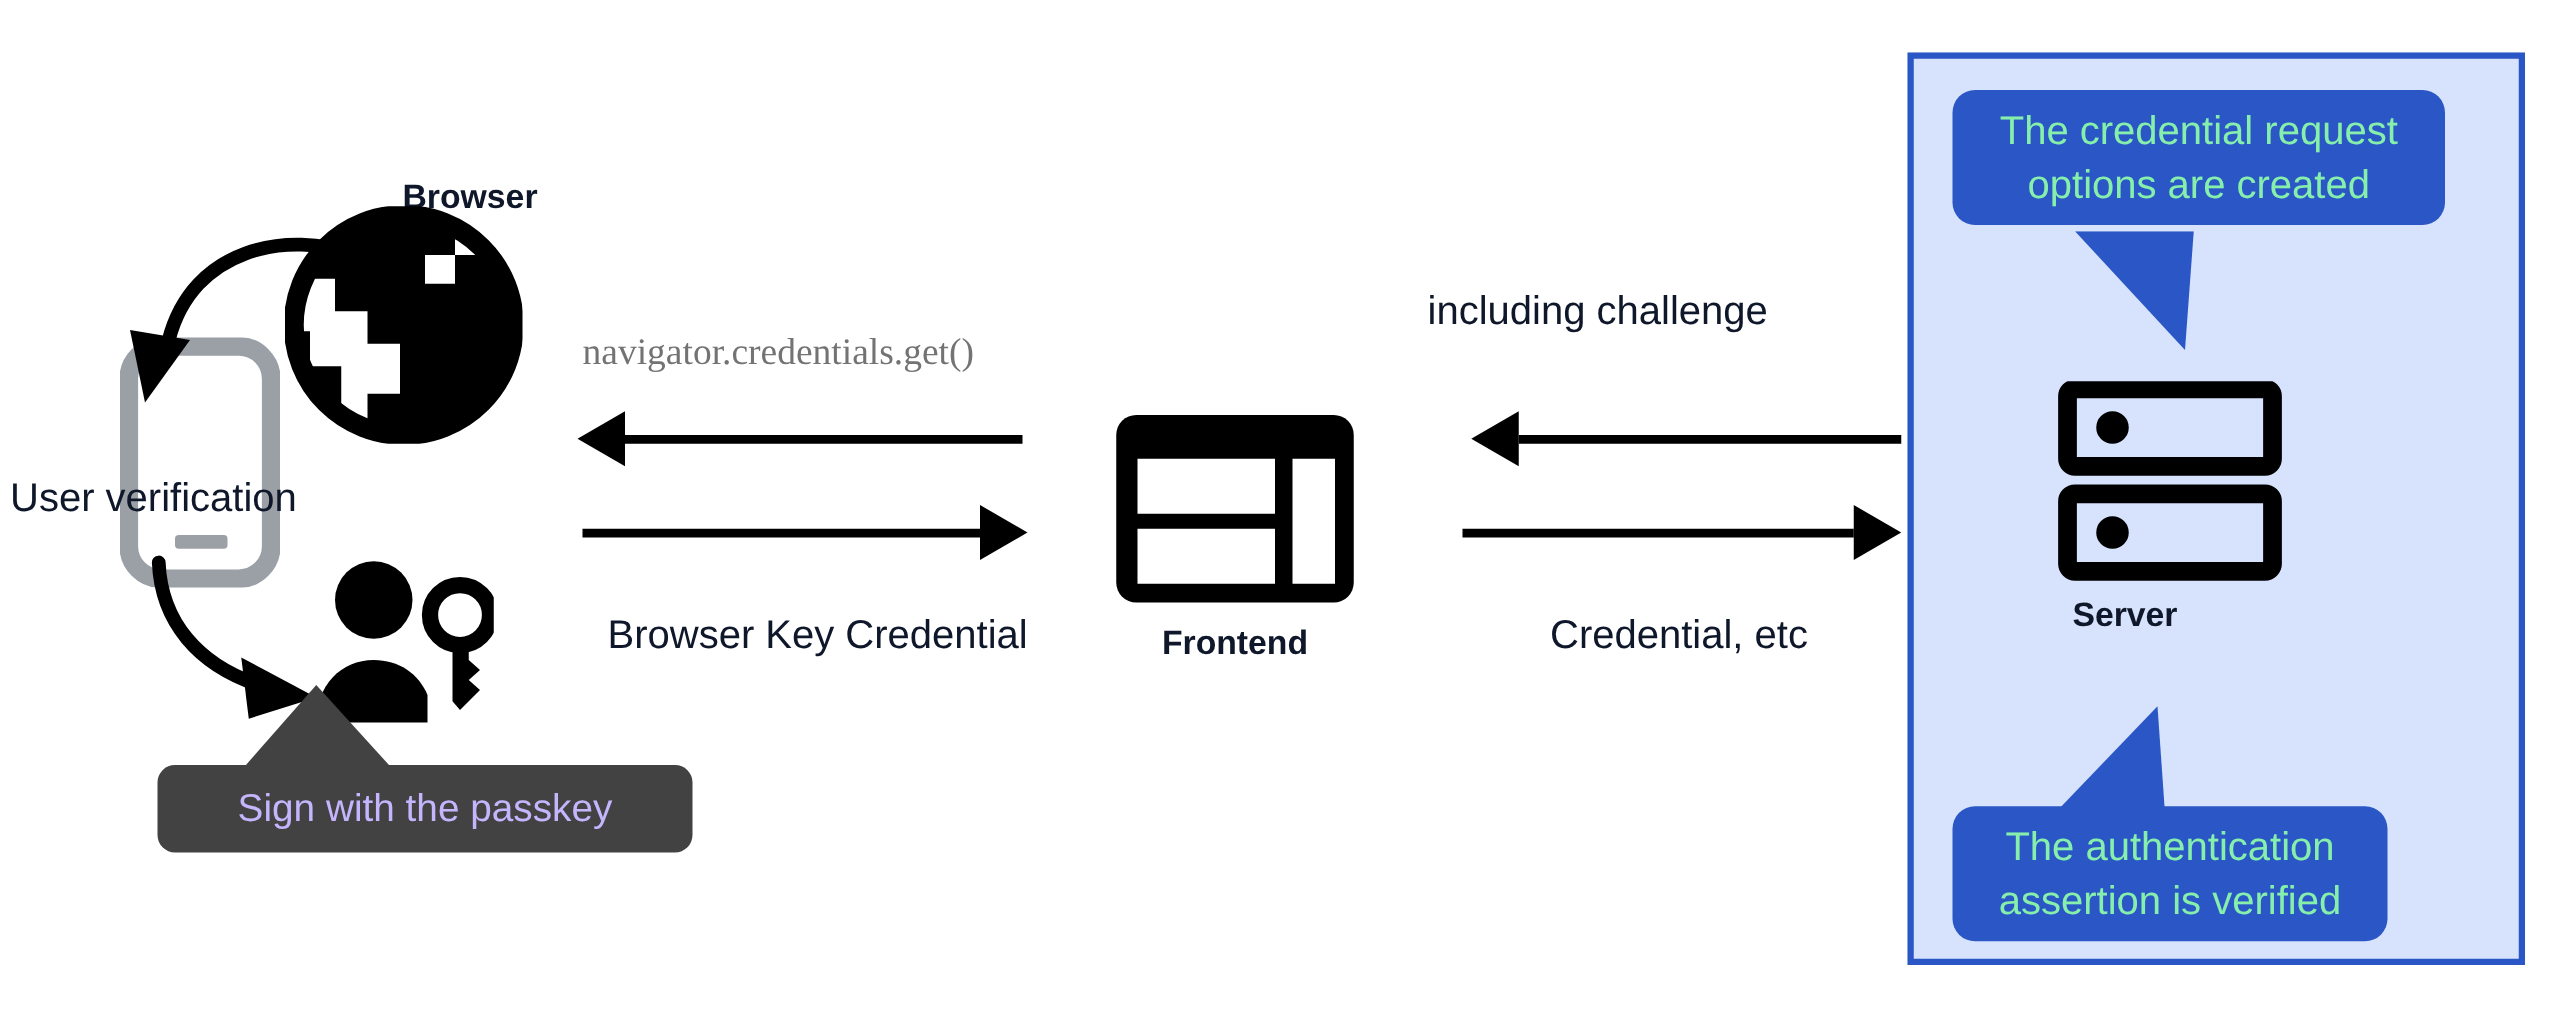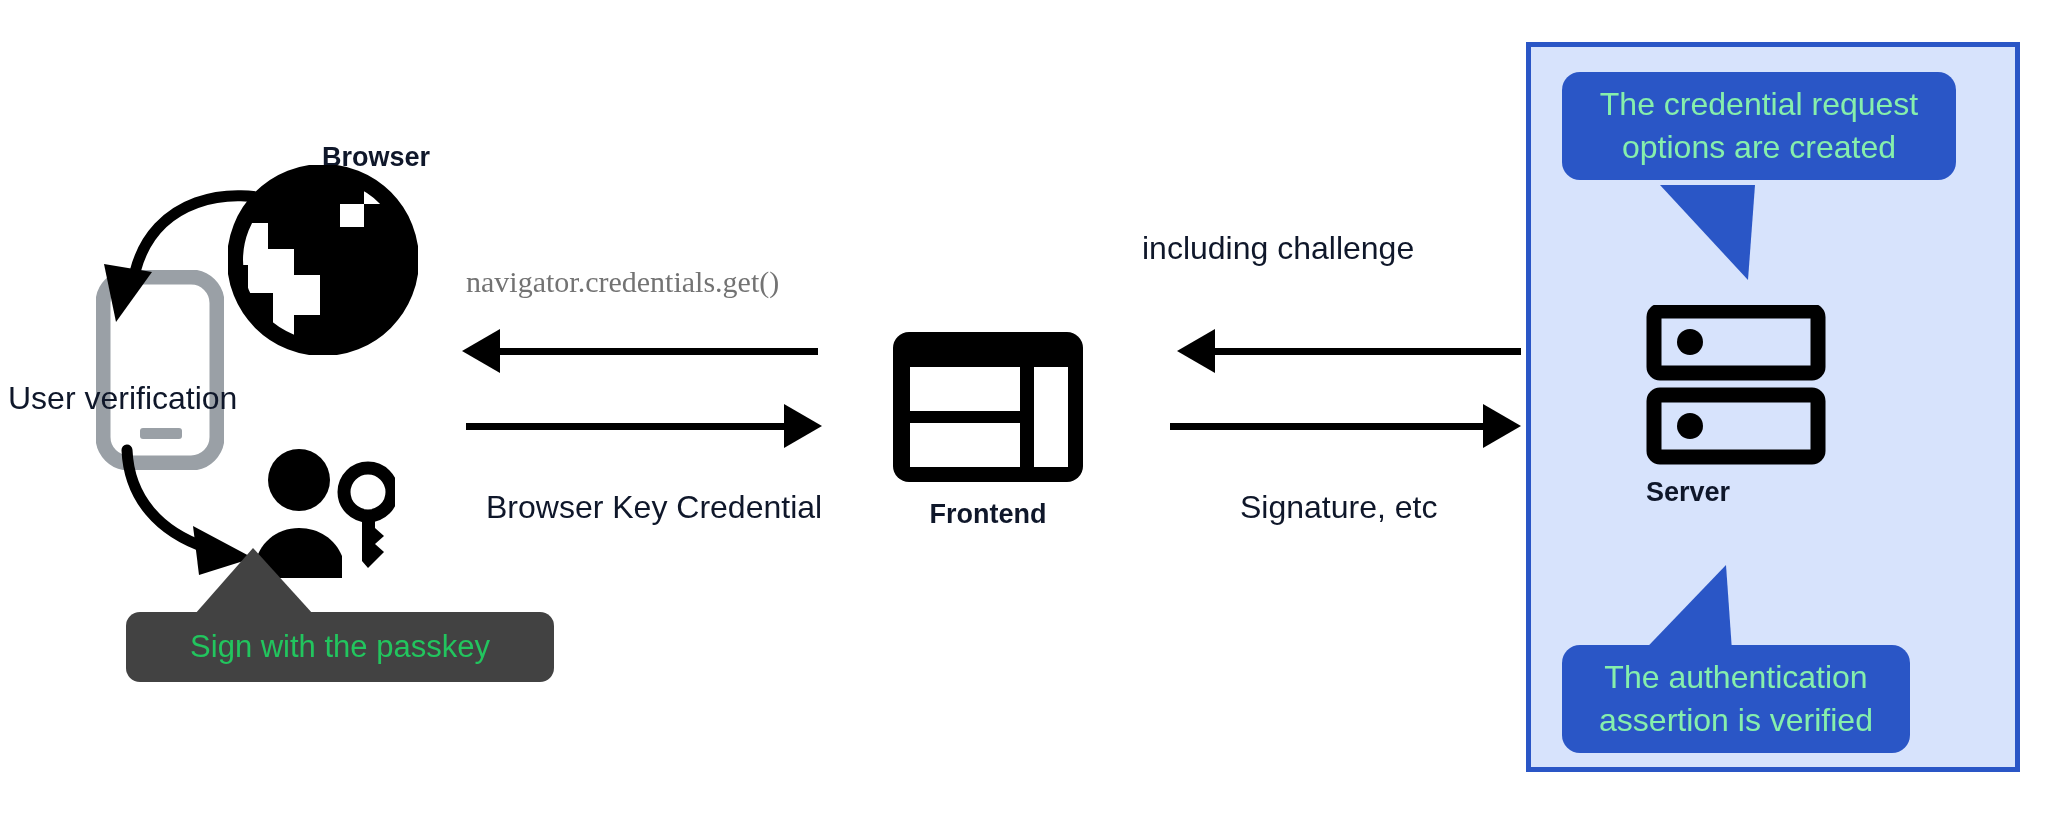--- a/index.html
+++ b/index.html
@@ -78,21 +78,21 @@
     padding: 14px 20px;
     box-sizing: border-box;
   }
 
   
   #passkey-tooltip {
     left: 126px; top: 612px;
     width: 428px; height: 70px;
     background: #424242;
     border-radius: 14px;
-    color: #22c55e;
+    color: #c4b5fd;
     font-size: 31px;
     display: flex;
     align-items: center;
     justify-content: center;
     box-sizing: border-box;
   }
 </style>
 </head>
 <body>
 
@@ -182,40 +182,40 @@
     <div class="arrow-shaft" style="left:1215px; top:348px; width:306px;"></div>
     <div class="arrow-head-left" style="left:1177px; top:329px;"></div>
   </div>
 
   <div class="abs" style="left:0;top:0;">
     <div class="arrow-shaft" style="left:1170px; top:423px; width:313px;"></div>
     <div class="arrow-head-right" style="left:1483px; top:404px;"></div>
   </div>
 
   <div class="abs" style="left:1240px; top:487px;">
-    <span class="label" style="font-size:32px;">Signature, etc</span>
+    <span class="label" style="font-size:32px;">Credential, etc</span>
   </div>
 
   <svg class="abs" style="left:1660px; top:185px;" width="200" height="95" viewBox="0 0 200 95">
     <polygon points="0,0 95,0 88,95" fill="#2a56c6"></polygon>
   </svg>
   <div class="callout-box" style="left:1562px; top:72px; width:394px; height:108px;">
     <div>
       <div>The credential request</div>
       <div>options are created</div>
     </div>
   </div>
 
   <svg class="abs" style="left:1646px; top:305px;" width="180" height="160" viewBox="0 0 180 160">
     <rect x="8" y="6" width="164" height="62" rx="6" ry="6" fill="none" stroke="#000" stroke-width="15"></rect>
     <circle cx="44" cy="37" r="13" fill="#000"></circle>
     <rect x="8" y="90" width="164" height="62" rx="6" ry="6" fill="none" stroke="#000" stroke-width="15"></rect>
     <circle cx="44" cy="121" r="13" fill="#000"></circle>
   </svg>
-  <div class="abs" style="left:1646px; top:475px; width:180px; text-align:left;">
+  <div class="abs" style="left:1562px; top:475px; width:180px; text-align:right;">
     <span class="label label-bold" style="font-size:27px;">Server</span>
   </div>
 
   <svg class="abs" style="left:1630px; top:565px;" width="200" height="100" viewBox="0 0 200 100">
     <polygon points="96,0 103,100 0,100" fill="#2a56c6"></polygon>
   </svg>
   <div class="callout-box" style="left:1562px; top:645px; width:348px; height:108px;">
     <div>
       <div>The authentication</div>
       <div>assertion is verified</div>

